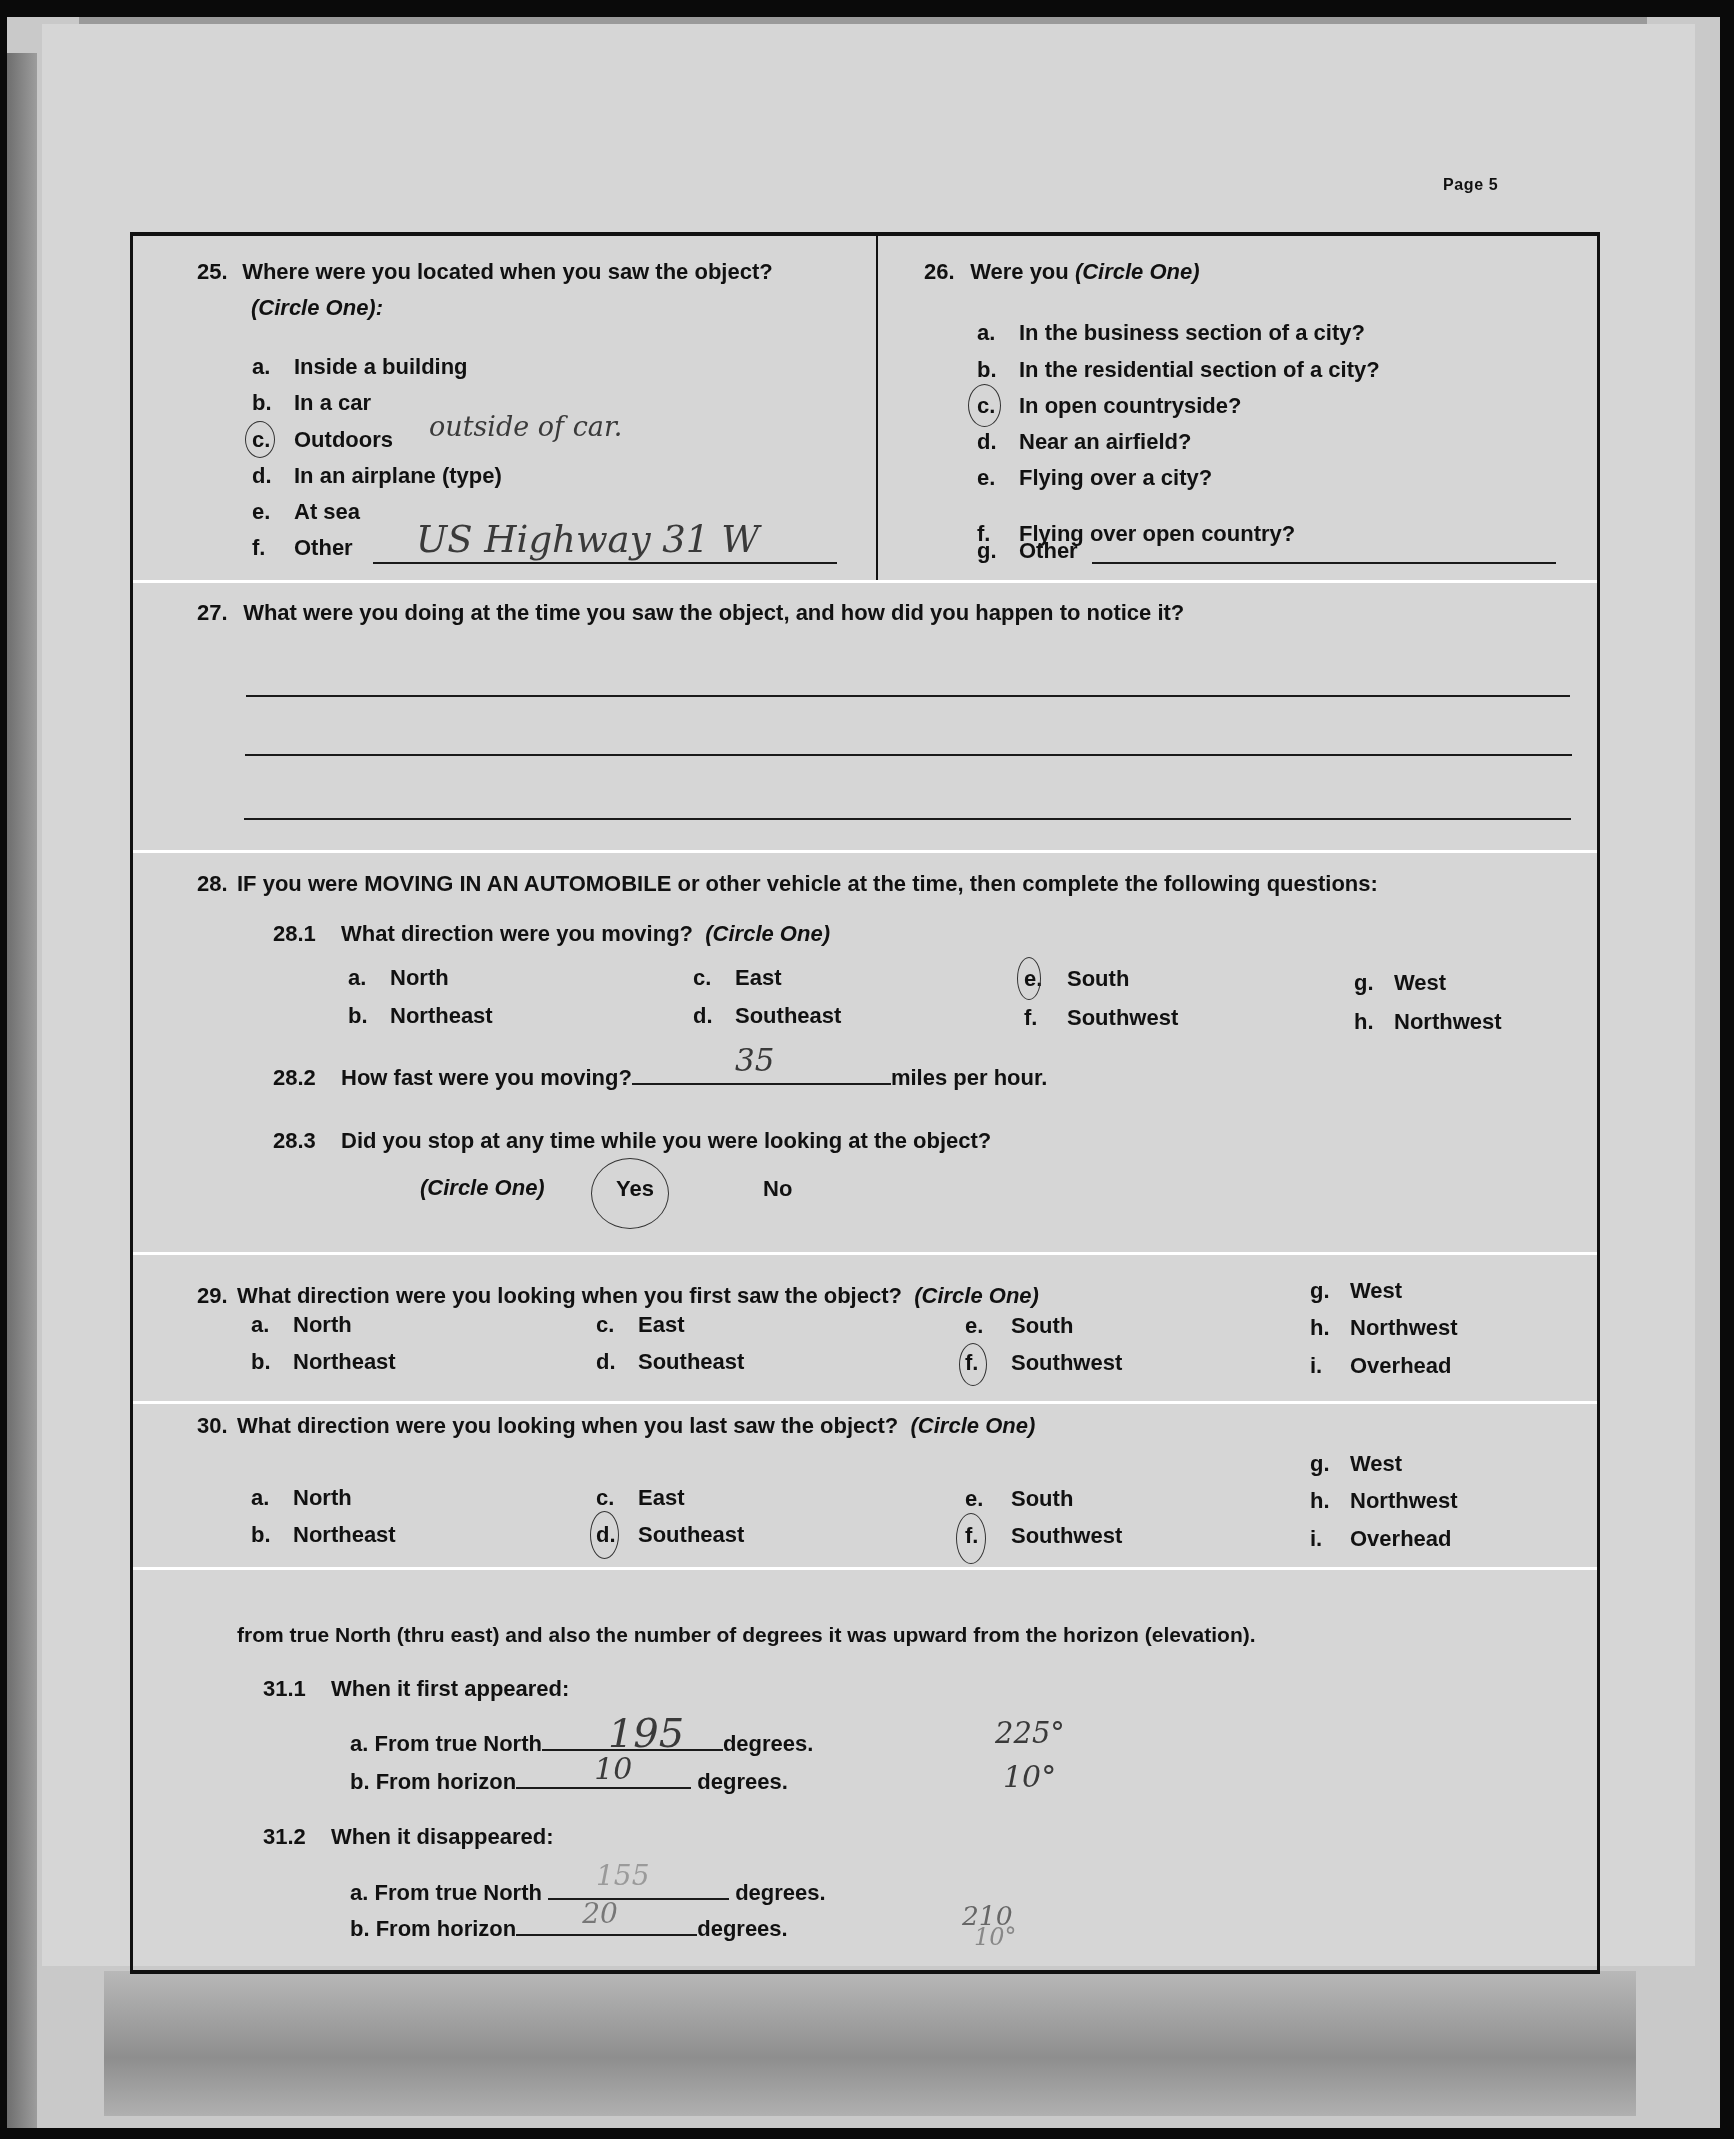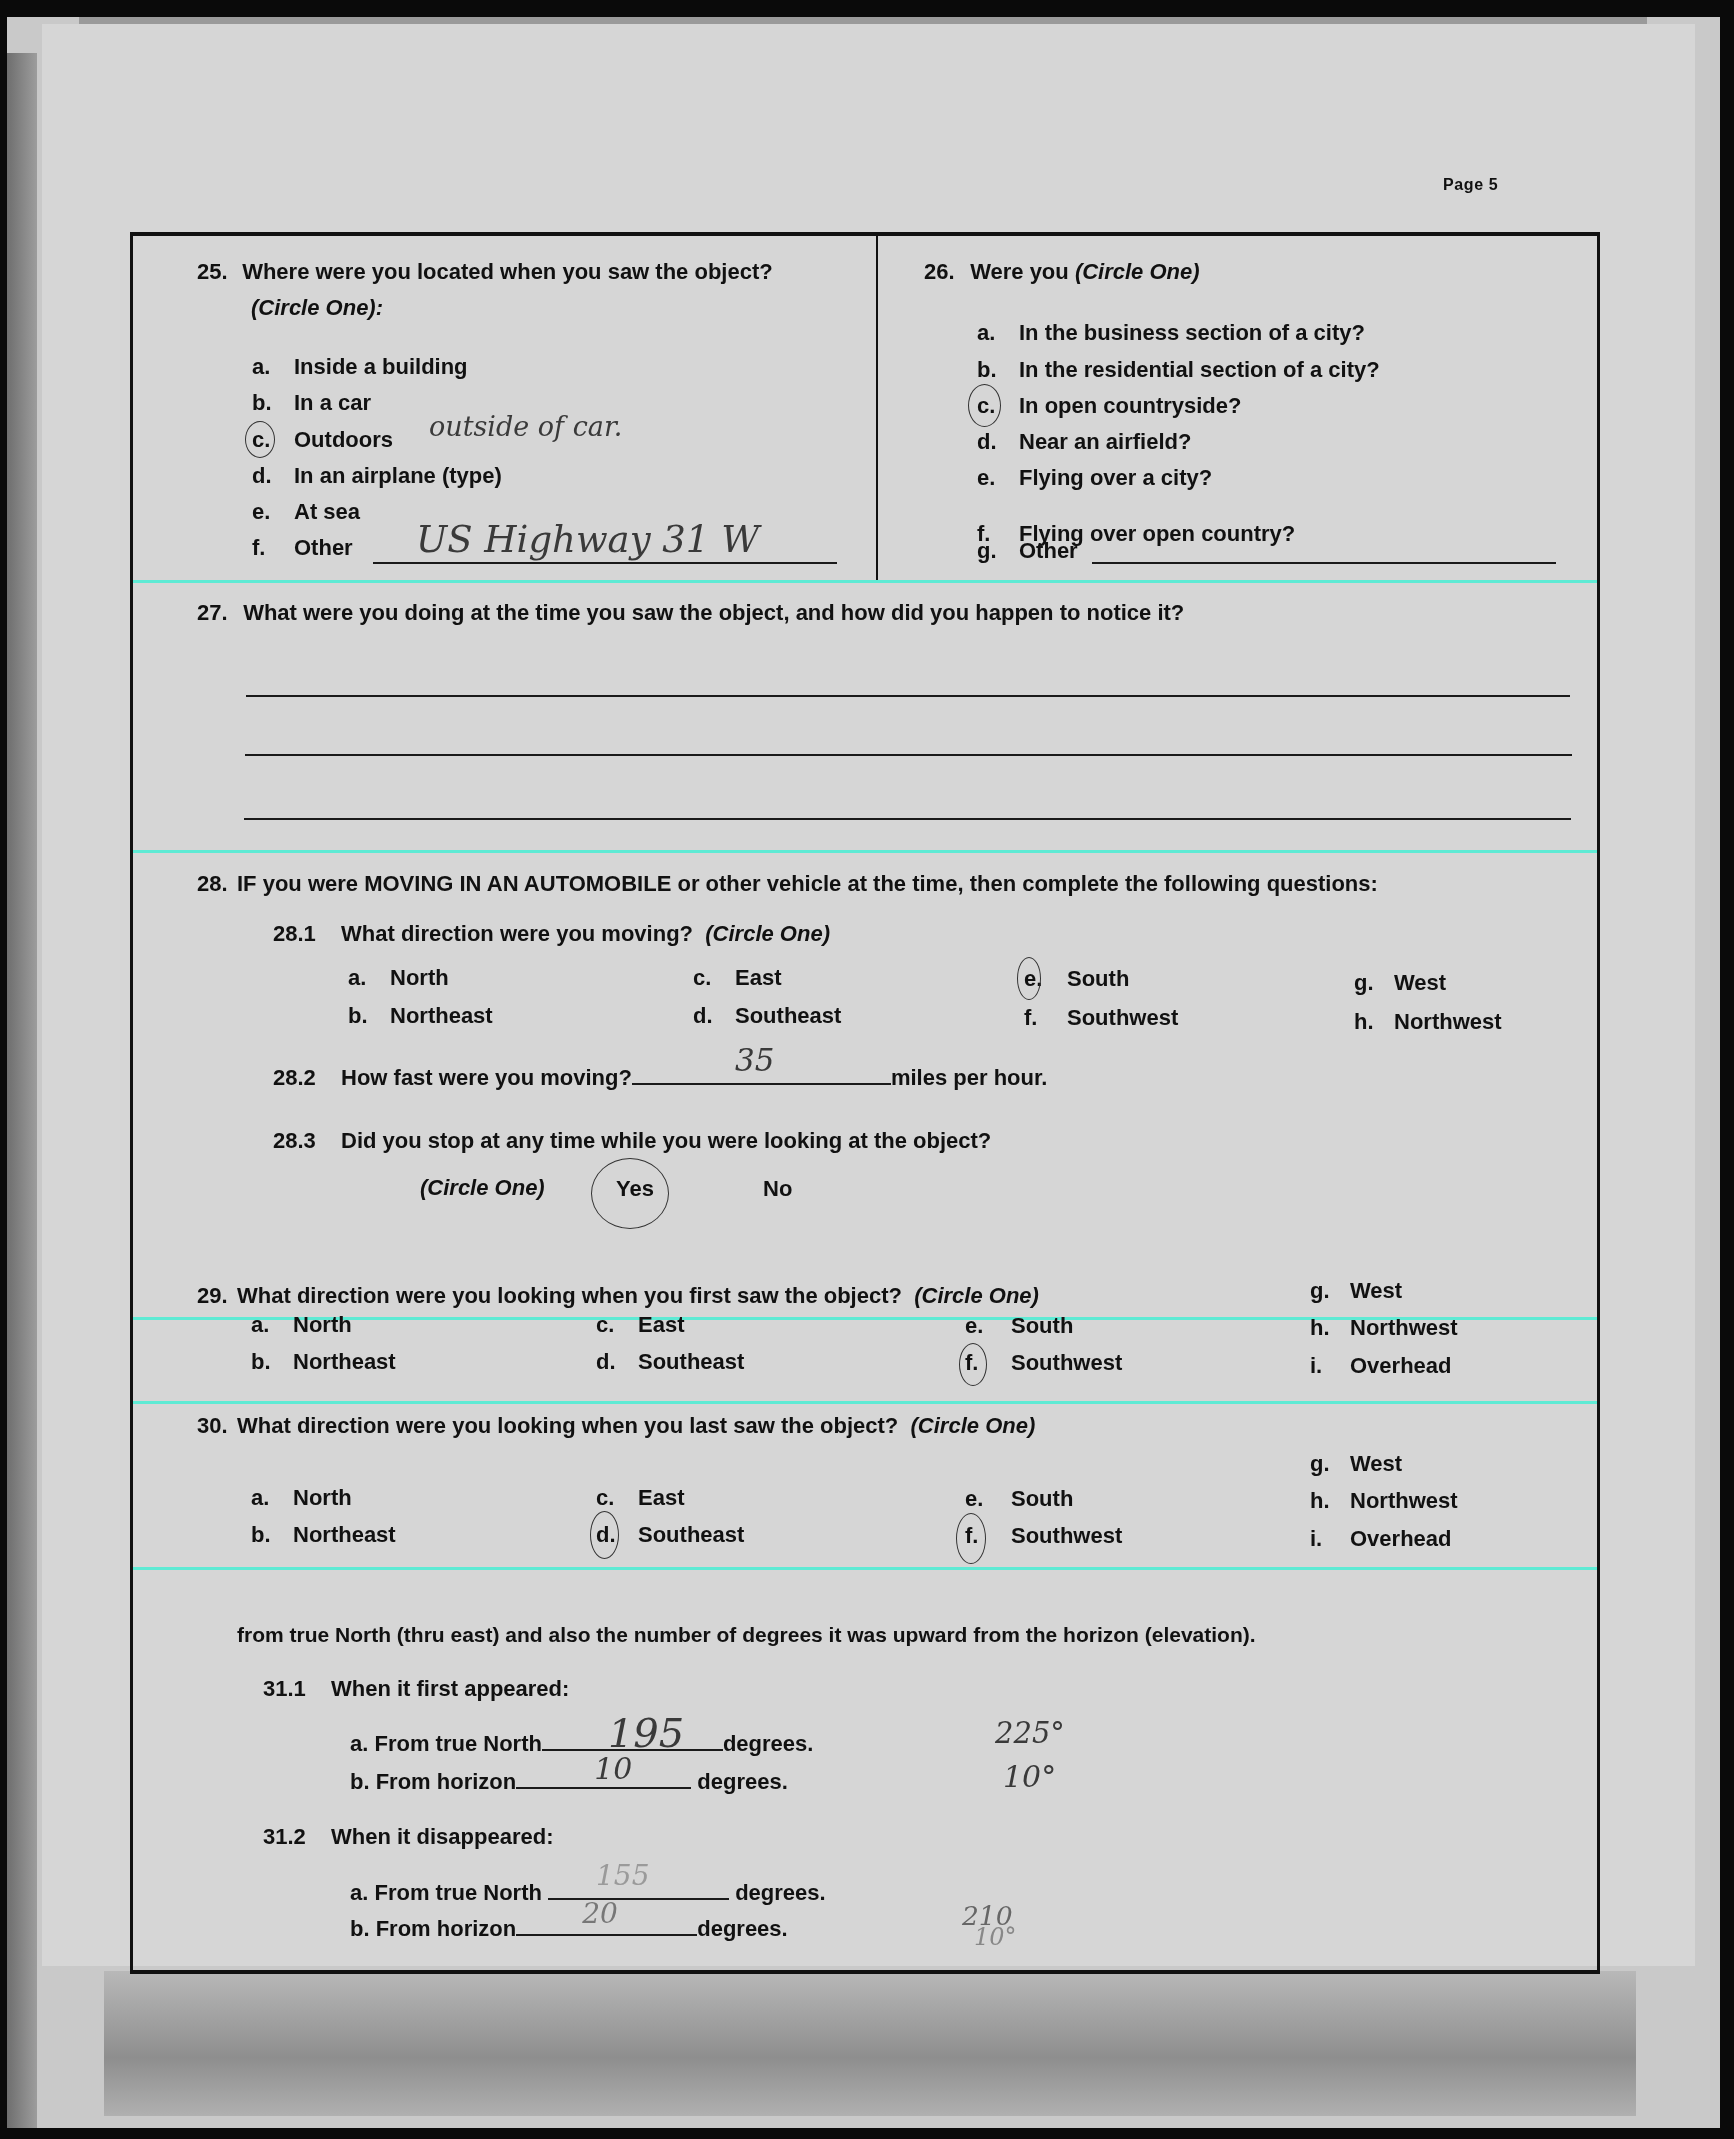--- a/index.html
+++ b/index.html
@@ -31,21 +31,21 @@
   }
   .page-number {
     position: absolute; left: 1443px; top: 176px;
     font-weight: bold; font-size: 16px; letter-spacing: 0.6px;
   }
   .form {
     position: absolute; left: 130px; top: 232px; width: 1470px; height: 1742px;
     border: 3px solid #111; border-top-width: 4.2px; border-bottom-width: 4.2px;
     box-sizing: border-box;
   }
-  .section { position: absolute; left: 0; width: 100%; border-bottom: 3px solid #5eead4; box-sizing: border-box; }
+  .section { position: absolute; left: 0; width: 100%; border-bottom: 3px solid #ffffff; box-sizing: border-box; }
   .section.last { border-bottom: none; }
   .vdivider { position: absolute; left: 743px; top: 0; width: 2.4px; height: 344px; background: #111; }
 
   .q { position: absolute; font-weight: bold; font-size: 22px; white-space: nowrap; }
   .num { display: inline-block; }
   .opt { position: absolute; font-weight: bold; font-size: 22px; white-space: nowrap; }
   .opt .letter { display: inline-block; width: 42px; }
   .sub { position: absolute; font-weight: bold; font-size: 22px; white-space: nowrap; }
   .italic { font-style: italic; font-weight: bold; }
 
@@ -115,21 +115,21 @@
   <div class="section" style="top:347px; height:270px;">
     <div class="q" style="left:64px; top:17px;">
       <span class="num" style="width:40px;">27.</span>
       <span>What were you doing at the time you saw the object, and how did you happen to notice it?</span>
     </div>
     <div class="rule" style="left:113px; top:112px; width:1324px;"></div>
     <div class="rule" style="left:112px; top:171px; width:1327px;"></div>
     <div class="rule" style="left:111px; top:235px; width:1327px;"></div>
   </div>
 
-  <div class="section" style="top:617px; height:467px;">
+  <div class="section" style="top:617px; height:402px;">
     <div class="q" style="left:64px; top:18px;">
       <span class="num" style="width:40px;">28.</span><span>IF you were </span><span>MOVING IN AN AUTOMOBILE</span><span> or other vehicle at the time, then complete the following questions:</span>
     </div>
 
     <div class="sub" style="left:140px; top:68px;">
       <span style="display:inline-block; width:68px;">28.1</span><span>What direction were you moving?</span>&nbsp;&nbsp;<span class="italic">(Circle One)</span>
     </div>
     <div class="opt" style="left:215px; top:112px;"><span class="letter">a.</span><span>North</span></div>
     <div class="opt" style="left:215px; top:150px;"><span class="letter">b.</span><span>Northeast</span></div>
     <div class="opt" style="left:560px; top:112px;"><span class="letter">c.</span><span>East</span></div>

